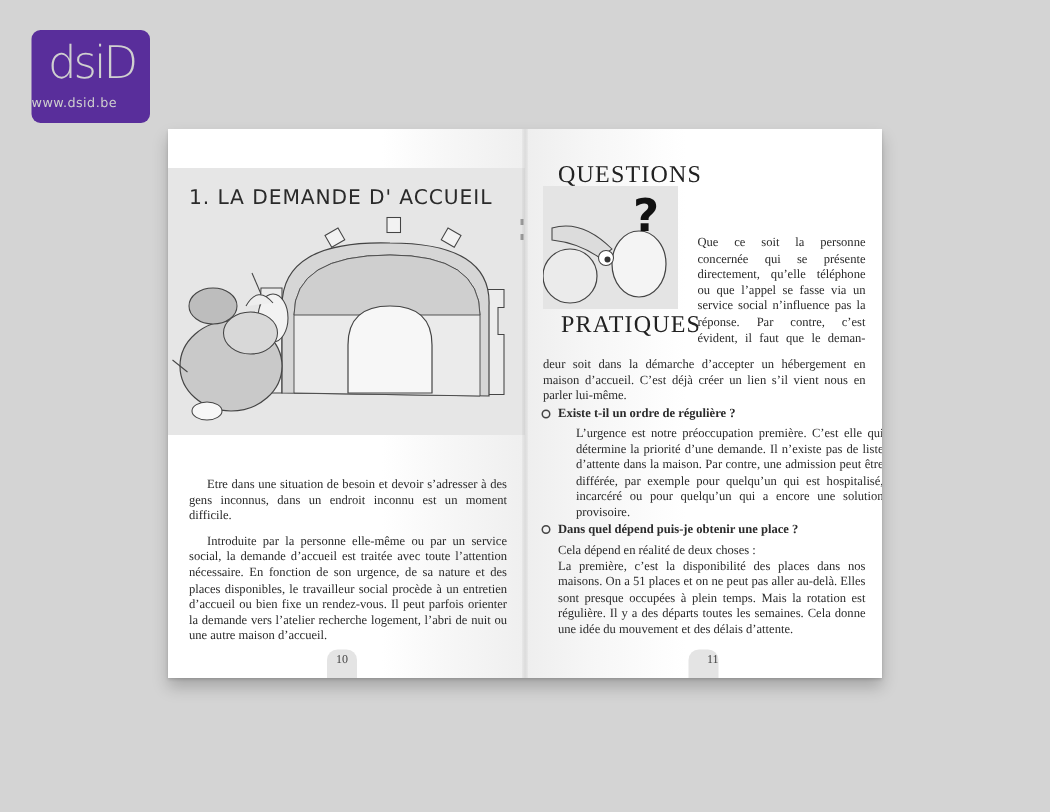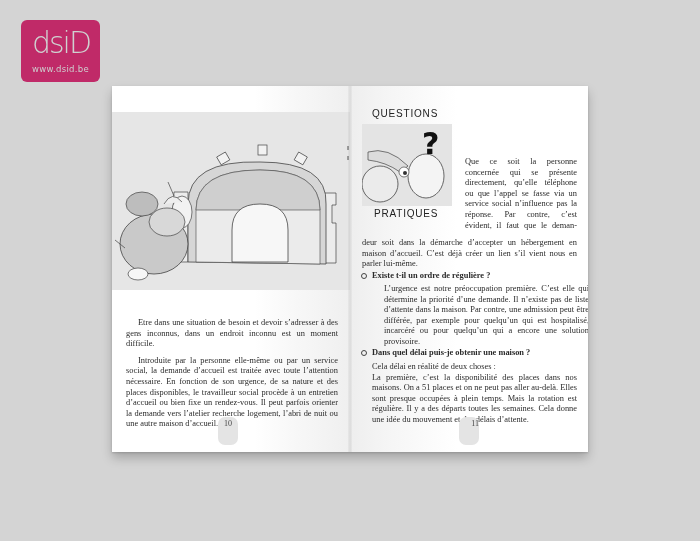--- a/index.html
+++ b/index.html
@@ -6,30 +6,30 @@
   html, body { width: 700px; height: 541px; overflow: hidden; }
   body {
     background: #d4d4d4;
     position: relative;
     font-family: "Liberation Serif", "DejaVu Serif", serif;
     color: #222;
   }
   
   .logo {
     position: absolute; left: 21px; top: 20px; width: 79px; height: 62px;
-    background: #be185d; border-radius: 6px; opacity: 0.9;
+    background: #4c1d95; border-radius: 6px; opacity: 0.9;
   }
   .logo-mark {
     position: absolute; left: 8px; top: 6px; width: 64px; height: 34px;
     font-family: "DejaVu Sans", sans-serif; font-size: 30px; line-height: 34px;
     color: #d0d0d0; letter-spacing: -2px; text-align: center; font-weight: 300;
   }
   .logo-url {
     position: absolute; left: 0; right: 0; top: 44px;
-    text-align: center; font-family: "DejaVu Sans", sans-serif;
+    text-align: left; font-family: "DejaVu Sans", sans-serif;
     font-size: 8.5px; color: #cfcfcf; letter-spacing: 0.3px;
   }
 
   
   .book {
     position: absolute; left: 112px; top: 86px; width: 476px; height: 366px;
     box-shadow: 0 6px 10px rgba(0,0,0,0.22), 0 1px 2px rgba(0,0,0,0.15);
   }
   .page {
     position: absolute; top: 0; height: 366px; width: 238px; background: #fff;
@@ -63,30 +63,31 @@
     color: #2a2a2a;
     margin-top: 16px;
   }
   .page-text p { text-indent: 12px; margin-bottom: 6px; }
   .left-text { left: 14px; top: 216px; width: 212px; }
 
   .page-num {
     position: absolute; width: 20px; height: 28px; border-radius: 7px;
     background: #e4e4e4; font-size: 8px; line-height: 13px; text-align: center;
     color: #444;
+    margin-top: 16px;
   }
   .left-num { left: 106px; top: 331px; }
   .right-num { left: 109px; top: 331px; text-align: right; }
 
   
   .qp {
     position: absolute; left: 12px; top: 22px; width: 90px; height: 116px;
   }
   .qp-word {
-    position: absolute; font-family: Liberation Sans, sans-serif; font-size: 10px;
+    position: absolute; font-family: Liberation Serif, serif; font-size: 16px;
     letter-spacing: 0.8px; color: #222; white-space: nowrap; text-align: center;
   }
   .qp-top { left: 10px; top: 0; }
   .qp-bottom { left: 12px; top: 100px; }
   .qp-box { position: absolute; left: 0; top: 16px; width: 90px; height: 82px; background: #e4e4e4; }
 
   .q-block { position: absolute; font-size: 8.4px; line-height: 10.6px; color: #2a2a2a; }
   .q-head { font-weight: bold; display: block; }
   .bullet {
     position: absolute; left: -11px; top: 2px; width: 6px; height: 6px;
@@ -132,20 +133,21 @@
 
         <ellipse cx="42" cy="132" rx="34" ry="30" fill="#c9c9c9" stroke="#444" stroke-width="0.8"></ellipse>
         <ellipse cx="30" cy="92" rx="16" ry="12" fill="#bdbdbd" stroke="#444" stroke-width="0.7"></ellipse>
         <ellipse cx="70" cy="100" rx="10" ry="16" fill="#f2f2f2" stroke="#444" stroke-width="0.7"></ellipse>
         <ellipse cx="55" cy="110" rx="18" ry="14" fill="#d8d8d8" stroke="#444" stroke-width="0.7"></ellipse>
         <path d="M52 92 q8 -14 18 -2" fill="#eeeeee" stroke="#444" stroke-width="0.7"></path>
         <path d="M56 70 l6 14" stroke="#444" stroke-width="0.7"></path>
         <path d="M3 128 l10 8" stroke="#444" stroke-width="0.7"></path>
         <ellipse cx="26" cy="162" rx="10" ry="6" fill="#f7f7f7" stroke="#444" stroke-width="0.7"></ellipse>
       </svg>
+      <div class="chapter-title">1. LA DEMANDE D' ACCUEIL</div>
     </div>
 
     <div class="page-text left-text">
       <p>Etre dans une situation de besoin et devoir s’adresser à des gens inconnus, dans un endroit inconnu est un moment difficile.</p>
       <p>Introduite par la personne elle-même ou par un service social, la demande d’accueil est traitée avec toute l’attention nécessaire. En fonction de son urgence, de sa nature et des places disponibles, le travailleur social procède à un entretien d’accueil ou bien fixe un rendez-vous. Il peut parfois orienter la demande vers l’atelier recherche logement, l’abri de nuit ou une autre maison d’accueil.</p>
     </div>
 
     <div class="page-num left-num">10</div>
 
     <div class="gutter-mark" style="left:235px;top:60px;"></div>
@@ -172,24 +174,24 @@
     <div class="q-block q1-cont">deur soit dans la démarche d’accepter un hébergement en maison d’accueil. C’est déjà créer un lien s’il vient nous en parler lui-même.</div>
 
     <div class="q-block q2-head">
       <span class="bullet"></span>
       <span class="q-head">Existe t-il un ordre de régulière ?</span>
     </div>
     <div class="q-block q2-text">L’urgence est notre préoccupation première. C’est elle qui détermine la priorité d’une demande. Il n’existe pas de liste d’attente dans la maison. Par contre, une admission peut être différée, par exemple pour quelqu’un qui est hospitalisé, incarcéré ou pour quelqu’un qui a encore une solution provisoire.</div>
 
     <div class="q-block q3-head">
       <span class="bullet"></span>
-      <span class="q-head">Dans quel délai puis-je obtenir une maison ?</span>
+      <span class="q-head">Dans quel dépend puis-je obtenir une place ?</span>
     </div>
     <div class="q-block q3-text">
-      <div>Cela délai en réalité de deux choses :</div>
+      <div>Cela dépend en réalité de deux choses :</div>
       <div>La première, c’est la disponibilité des places dans nos maisons. On a 51 places et on ne peut pas aller au-delà. Elles sont presque occupées à plein temps. Mais la rotation est régulière. Il y a des départs toutes les semaines. Cela donne une idée du mouvement et des délais d’attente.</div>
     </div>
 
     <div class="page-num right-num">11</div>
   </div>
 
   <div class="spine-shadow"></div>
 </div>
 
 </body></html>

